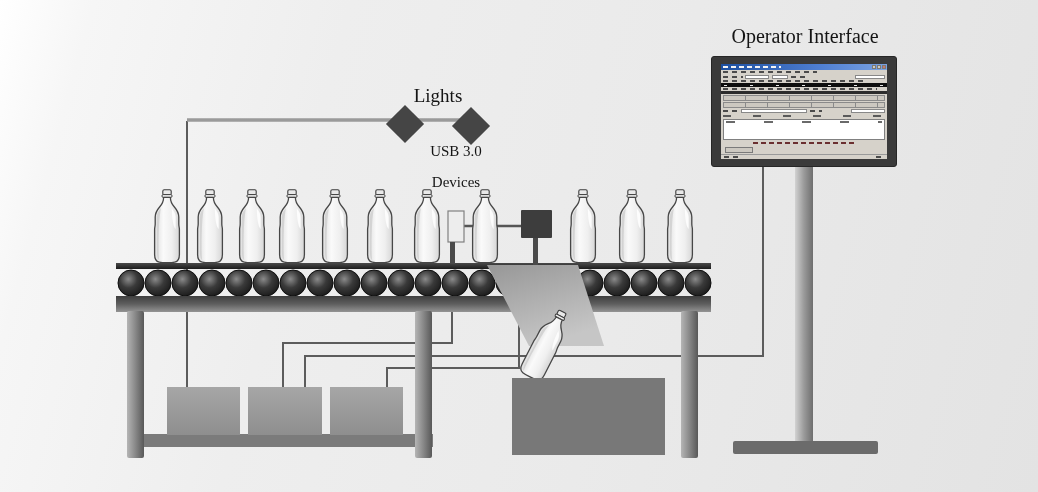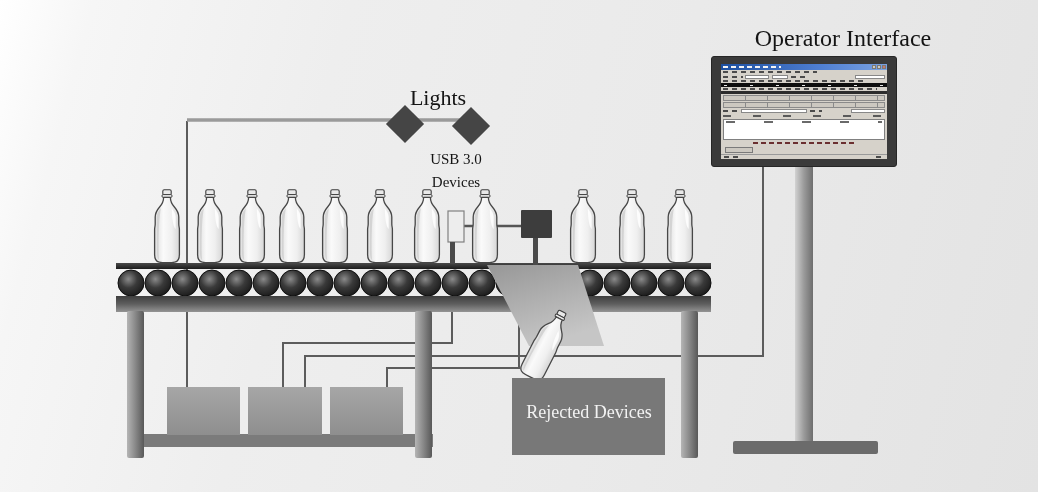--- a/index.html
+++ b/index.html
@@ -3,24 +3,24 @@
 <meta charset="utf-8">
 <style>
   html,body{margin:0;padding:0;background:#fff;}
   .stage{
     position:relative;width:1038px;height:492px;overflow:hidden;
     background:linear-gradient(105deg,#ffffff 0%,#f6f6f6 8%,#eeeeee 30%,#eaeaea 60%,#e3e3e3 100%);
     font-family:"Liberation Serif", serif;
   }
   .stage svg{position:absolute;left:0;top:0;}
   .label{position:absolute;color:#141414;white-space:nowrap;transform:translateX(-50%);}
-  .lbl-lights{left:438px;top:85px;font-size:22px;text-align:right;}
-  .lbl-usb{left:456px;top:151px;font-size:15px;}
+  .lbl-lights{left:438px;top:85px;font-size:19px;text-align:right;}
+  .lbl-usb{left:456px;top:143px;font-size:15px;}
   .lbl-cam{left:456px;top:174px;font-size:15px;}
-  .lbl-op{left:805px;top:25px;font-size:24px;margin-left:38px;}
+  .lbl-op{left:805px;top:25px;font-size:20px;}
   .lbl-rej{left:589px;top:402px;font-size:18px;color:#f2f2f2;}
 
   
   .monitor{position:absolute;left:711px;top:56px;width:186px;height:111px;
     background:#3a3a3a;border:1px solid #262626;border-radius:3px;box-sizing:border-box;}
   .screen{position:absolute;left:9px;top:7px;width:166px;height:95px;background:#d6d2ca;overflow:hidden;
     display:flex;flex-direction:column;box-sizing:border-box;}
   .screen *{box-sizing:border-box;}
   .t-bar{height:6px;flex:none;background:linear-gradient(90deg,#1c4fa0,#4f7fd2 60%,#7aa2e2);display:flex;align-items:center;}
   .t-bar .ttl{height:2px;width:58px;margin-left:2px;background:repeating-linear-gradient(90deg,#f4f4f4 0 5px,rgba(255,255,255,0) 5px 8px);}
@@ -229,14 +229,13 @@
         <div class="tline" style="width:14px"></div>
         <div class="tline" style="width:8px"></div>
       </div>
     </div>
   </div>
 
   <div class="label lbl-lights">Lights</div>
   <div class="label lbl-usb">USB 3.0</div>
   <div class="label lbl-cam">Devices</div>
   <div class="label lbl-op">Operator Interface</div>
-  <div class="label lbl-rej">Rejected Devices</div>
 </div>
 
 </body></html>

